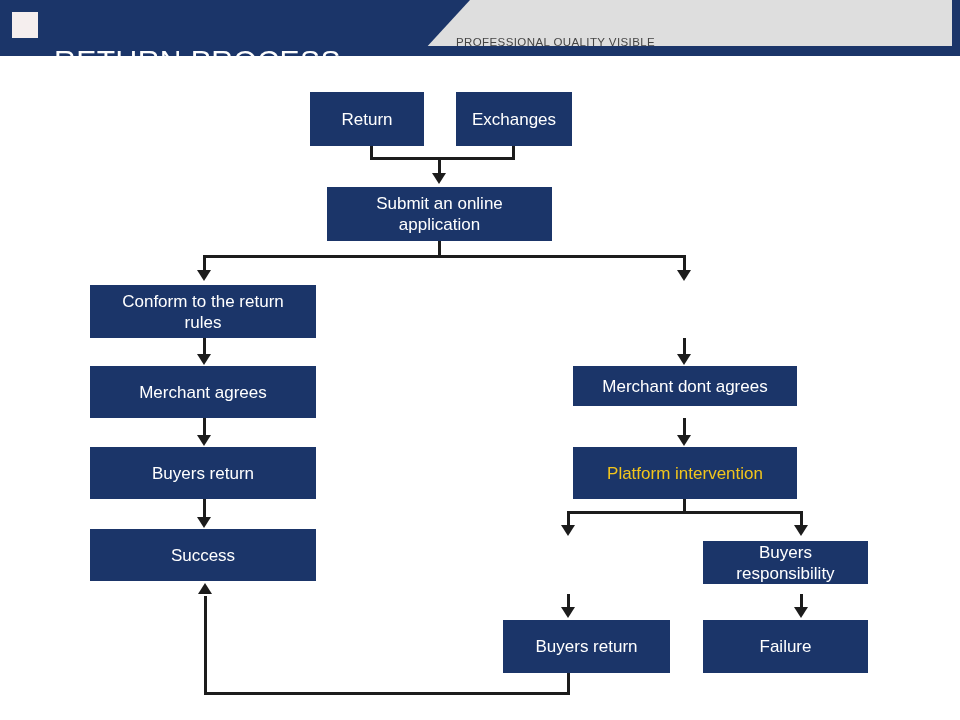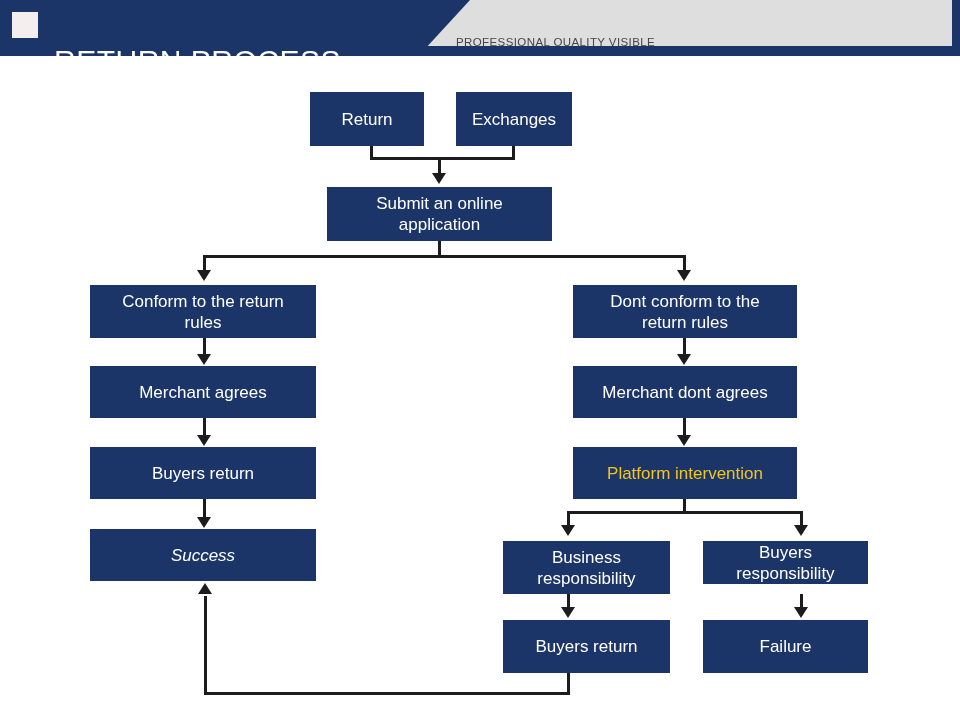--- a/index.html
+++ b/index.html
@@ -171,39 +171,33 @@
   </div>
 
   <div class="node" style="left:90px; top:366px; width:226px; height:52px;">
     <span>Merchant agrees</span>
   </div>
 
   <div class="node" style="left:90px; top:447px; width:226px; height:52px;">
     <span>Buyers return</span>
   </div>
 
-  <div class="node" style="left:90px; top:529px; width:226px; height:52px;font-style:italic;">
+  <div class="node" style="left:90px; top:529px; width:226px; height:52px;">
     <span>Success</span>
   </div>
 
-  <div class="node" style="left:573px; top:285px; width:224px; height:53px;">
-    <span>Dont conform to the return rules</span>
-  </div>
-
-  <div class="node" style="left:573px; top:366px; width:224px; height:52px;">
+
+  <div class="node" style="left:573px; top:366px; width:224px; height:40px;">
     <span>Merchant dont agrees</span>
   </div>
 
   <div class="node accent" style="left:573px; top:447px; width:224px; height:52px;">
     <span>Platform intervention</span>
   </div>
 
-  <div class="node" style="left:503px; top:541px; width:167px; height:53px;">
-    <span>Business responsibility</span>
-  </div>
 
   <div class="node" style="left:703px; top:541px; width:165px; height:43px;">
     <span>Buyers responsibility</span>
   </div>
 
   <div class="node" style="left:503px; top:620px; width:167px; height:53px;">
     <span>Buyers return</span>
   </div>
 
   <div class="node" style="left:703px; top:620px; width:165px; height:53px;text-align:center;">

